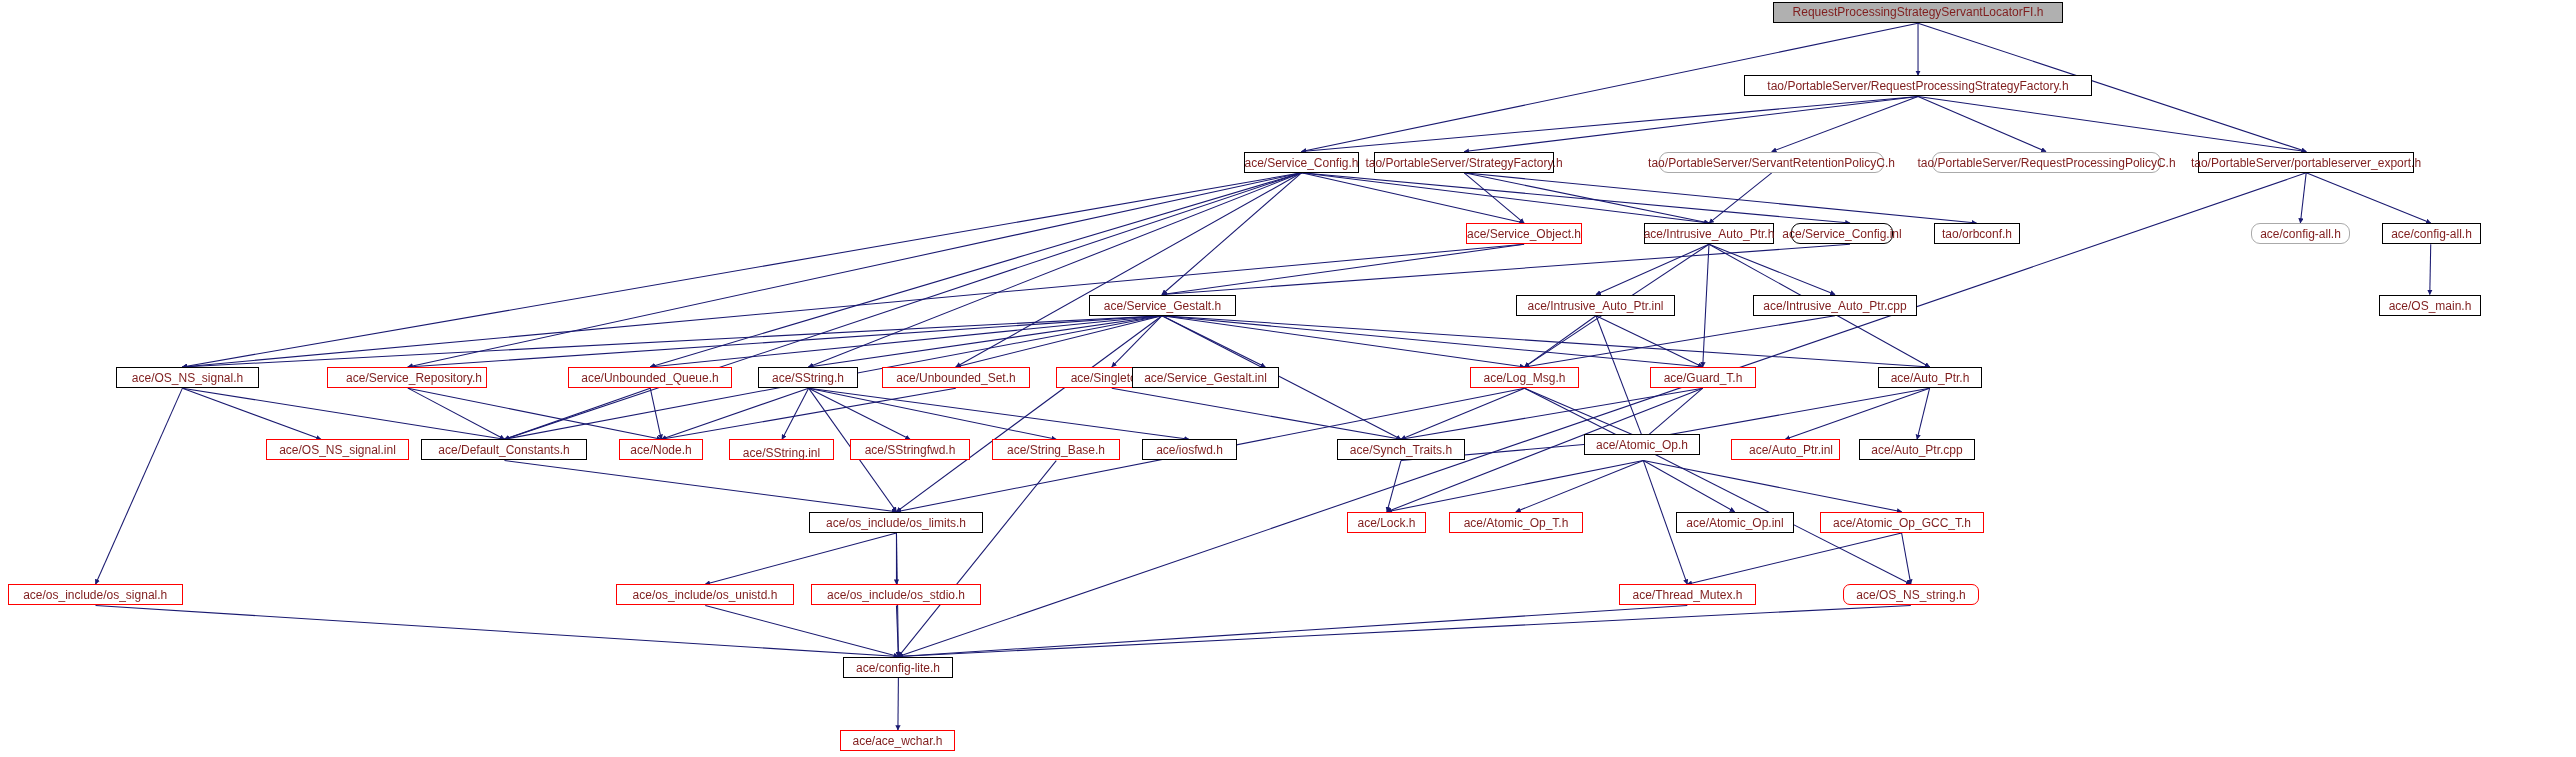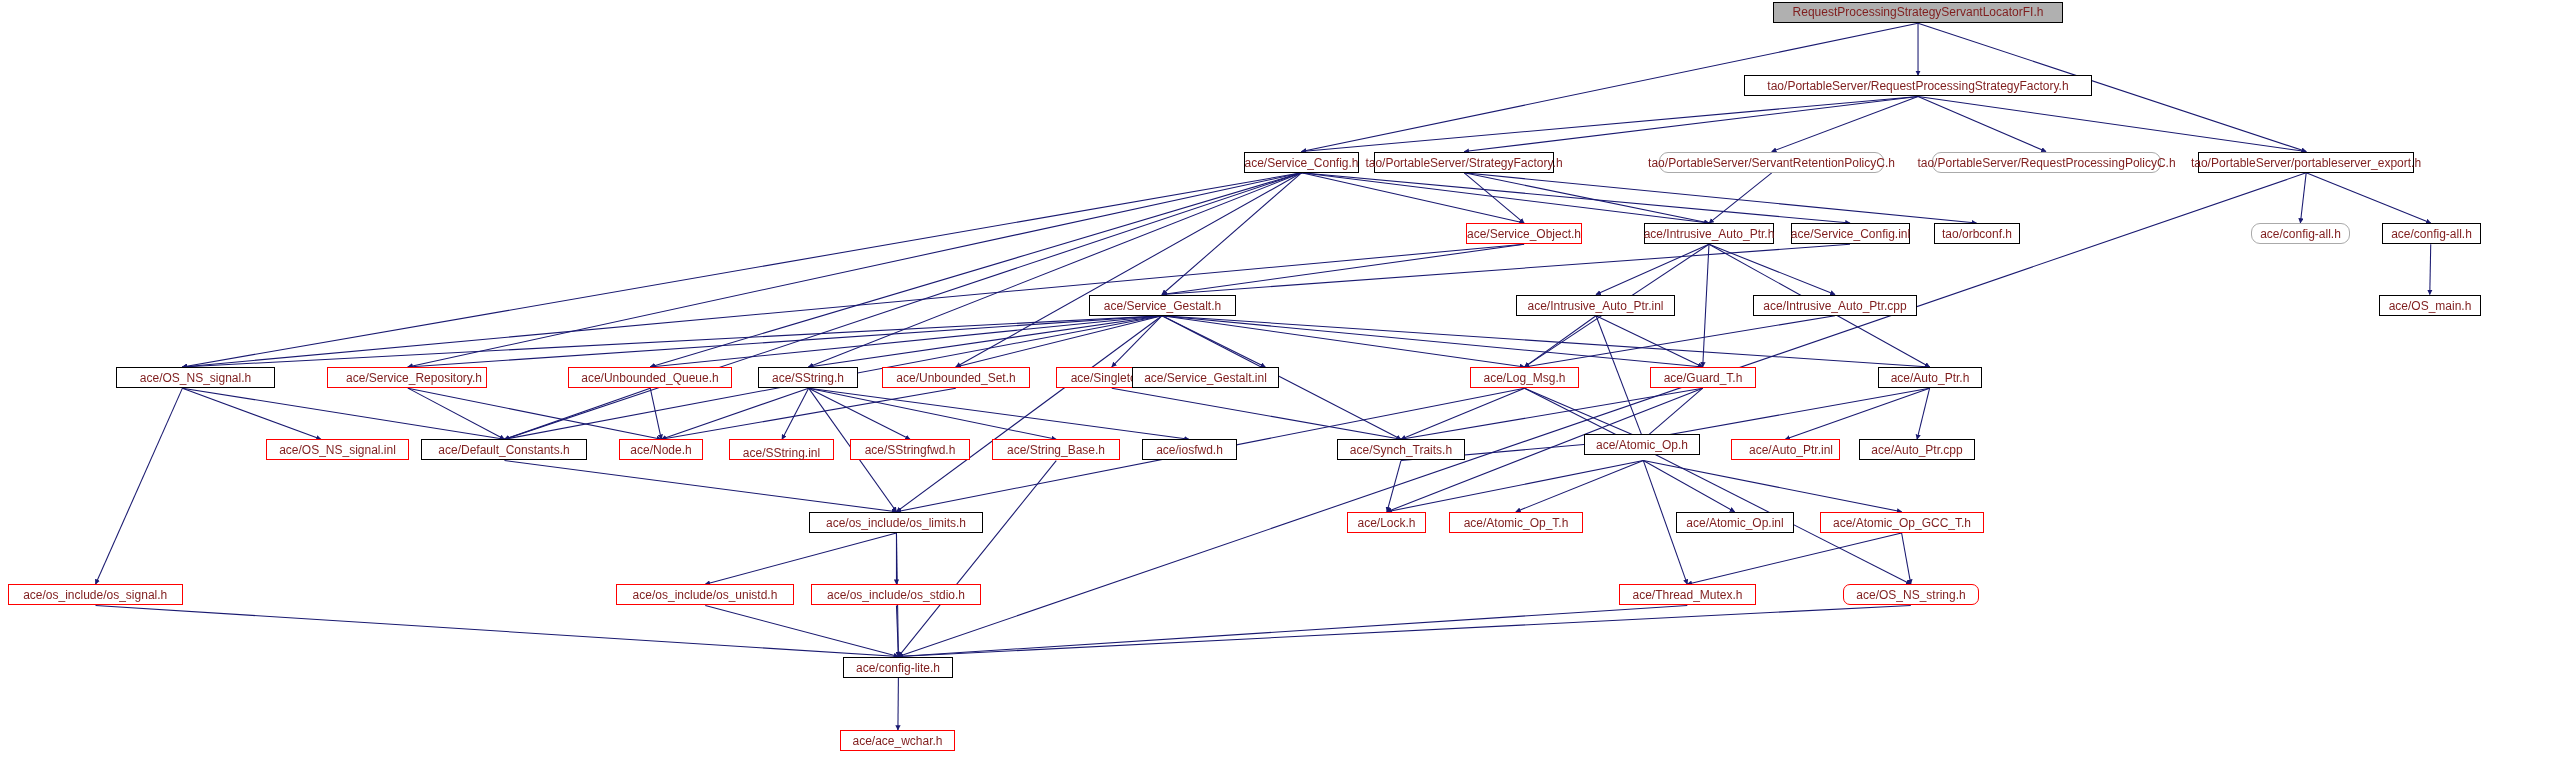--- a/index.html
+++ b/index.html
@@ -145,21 +145,21 @@
       </div>
       <div class="node " style="left: 2198px; top: 152px; width: 216px;">
         <span>tao/PortableServer/portableserver_export.h</span>
       </div>
       <div class="node red" style="left: 1466px; top: 223px; width: 116px;">
         <span>ace/Service_Object.h</span>
       </div>
       <div class="node " style="left: 1644px; top: 223px; width: 130px;">
         <span>ace/Intrusive_Auto_Ptr.h</span>
       </div>
-      <div class="node " style="left: 1791px; top: 223px; width: 119px;">
+      <div class="node " style="left: 1791px; top: 223px; width: 102px; border-radius: 9px;">
         <span>ace/Service_Config.inl</span>
       </div>
       <div class="node " style="left: 1934px; top: 223px; width: 86px;">
         <span>tao/orbconf.h</span>
       </div>
       <div class="node gray" style="left: 2251px; top: 223px; width: 99px;">
         <span>ace/config-all.h</span>
       </div>
       <div class="node " style="left: 2382px; top: 223px; width: 99px;">
         <span>ace/config-all.h</span>
@@ -169,21 +169,21 @@
       </div>
       <div class="node " style="left: 1089px; top: 295px; width: 147px;">
         <span>ace/Service_Gestalt.h</span>
       </div>
       <div class="node " style="left: 1516px; top: 295px; width: 159px;">
         <span>ace/Intrusive_Auto_Ptr.inl</span>
       </div>
       <div class="node " style="left: 1753px; top: 295px; width: 164px;">
         <span>ace/Intrusive_Auto_Ptr.cpp</span>
       </div>
-      <div class="node " style="left: 116px; top: 367px; width: 159px;">
+      <div class="node " style="left: 116px; top: 367px; width: 143px;">
         <span>ace/OS_NS_signal.h</span>
       </div>
       <div class="node red" style="left: 327px; top: 367px; width: 160px; padding-left: 14px;">
         <span>ace/Service_Repository.h</span>
       </div>
       <div class="node red" style="left: 568px; top: 367px; width: 164px;">
         <span>ace/Unbounded_Queue.h</span>
       </div>
       <div class="node " style="left: 758px; top: 367px; width: 100px;">
         <span>ace/SString.h</span>

